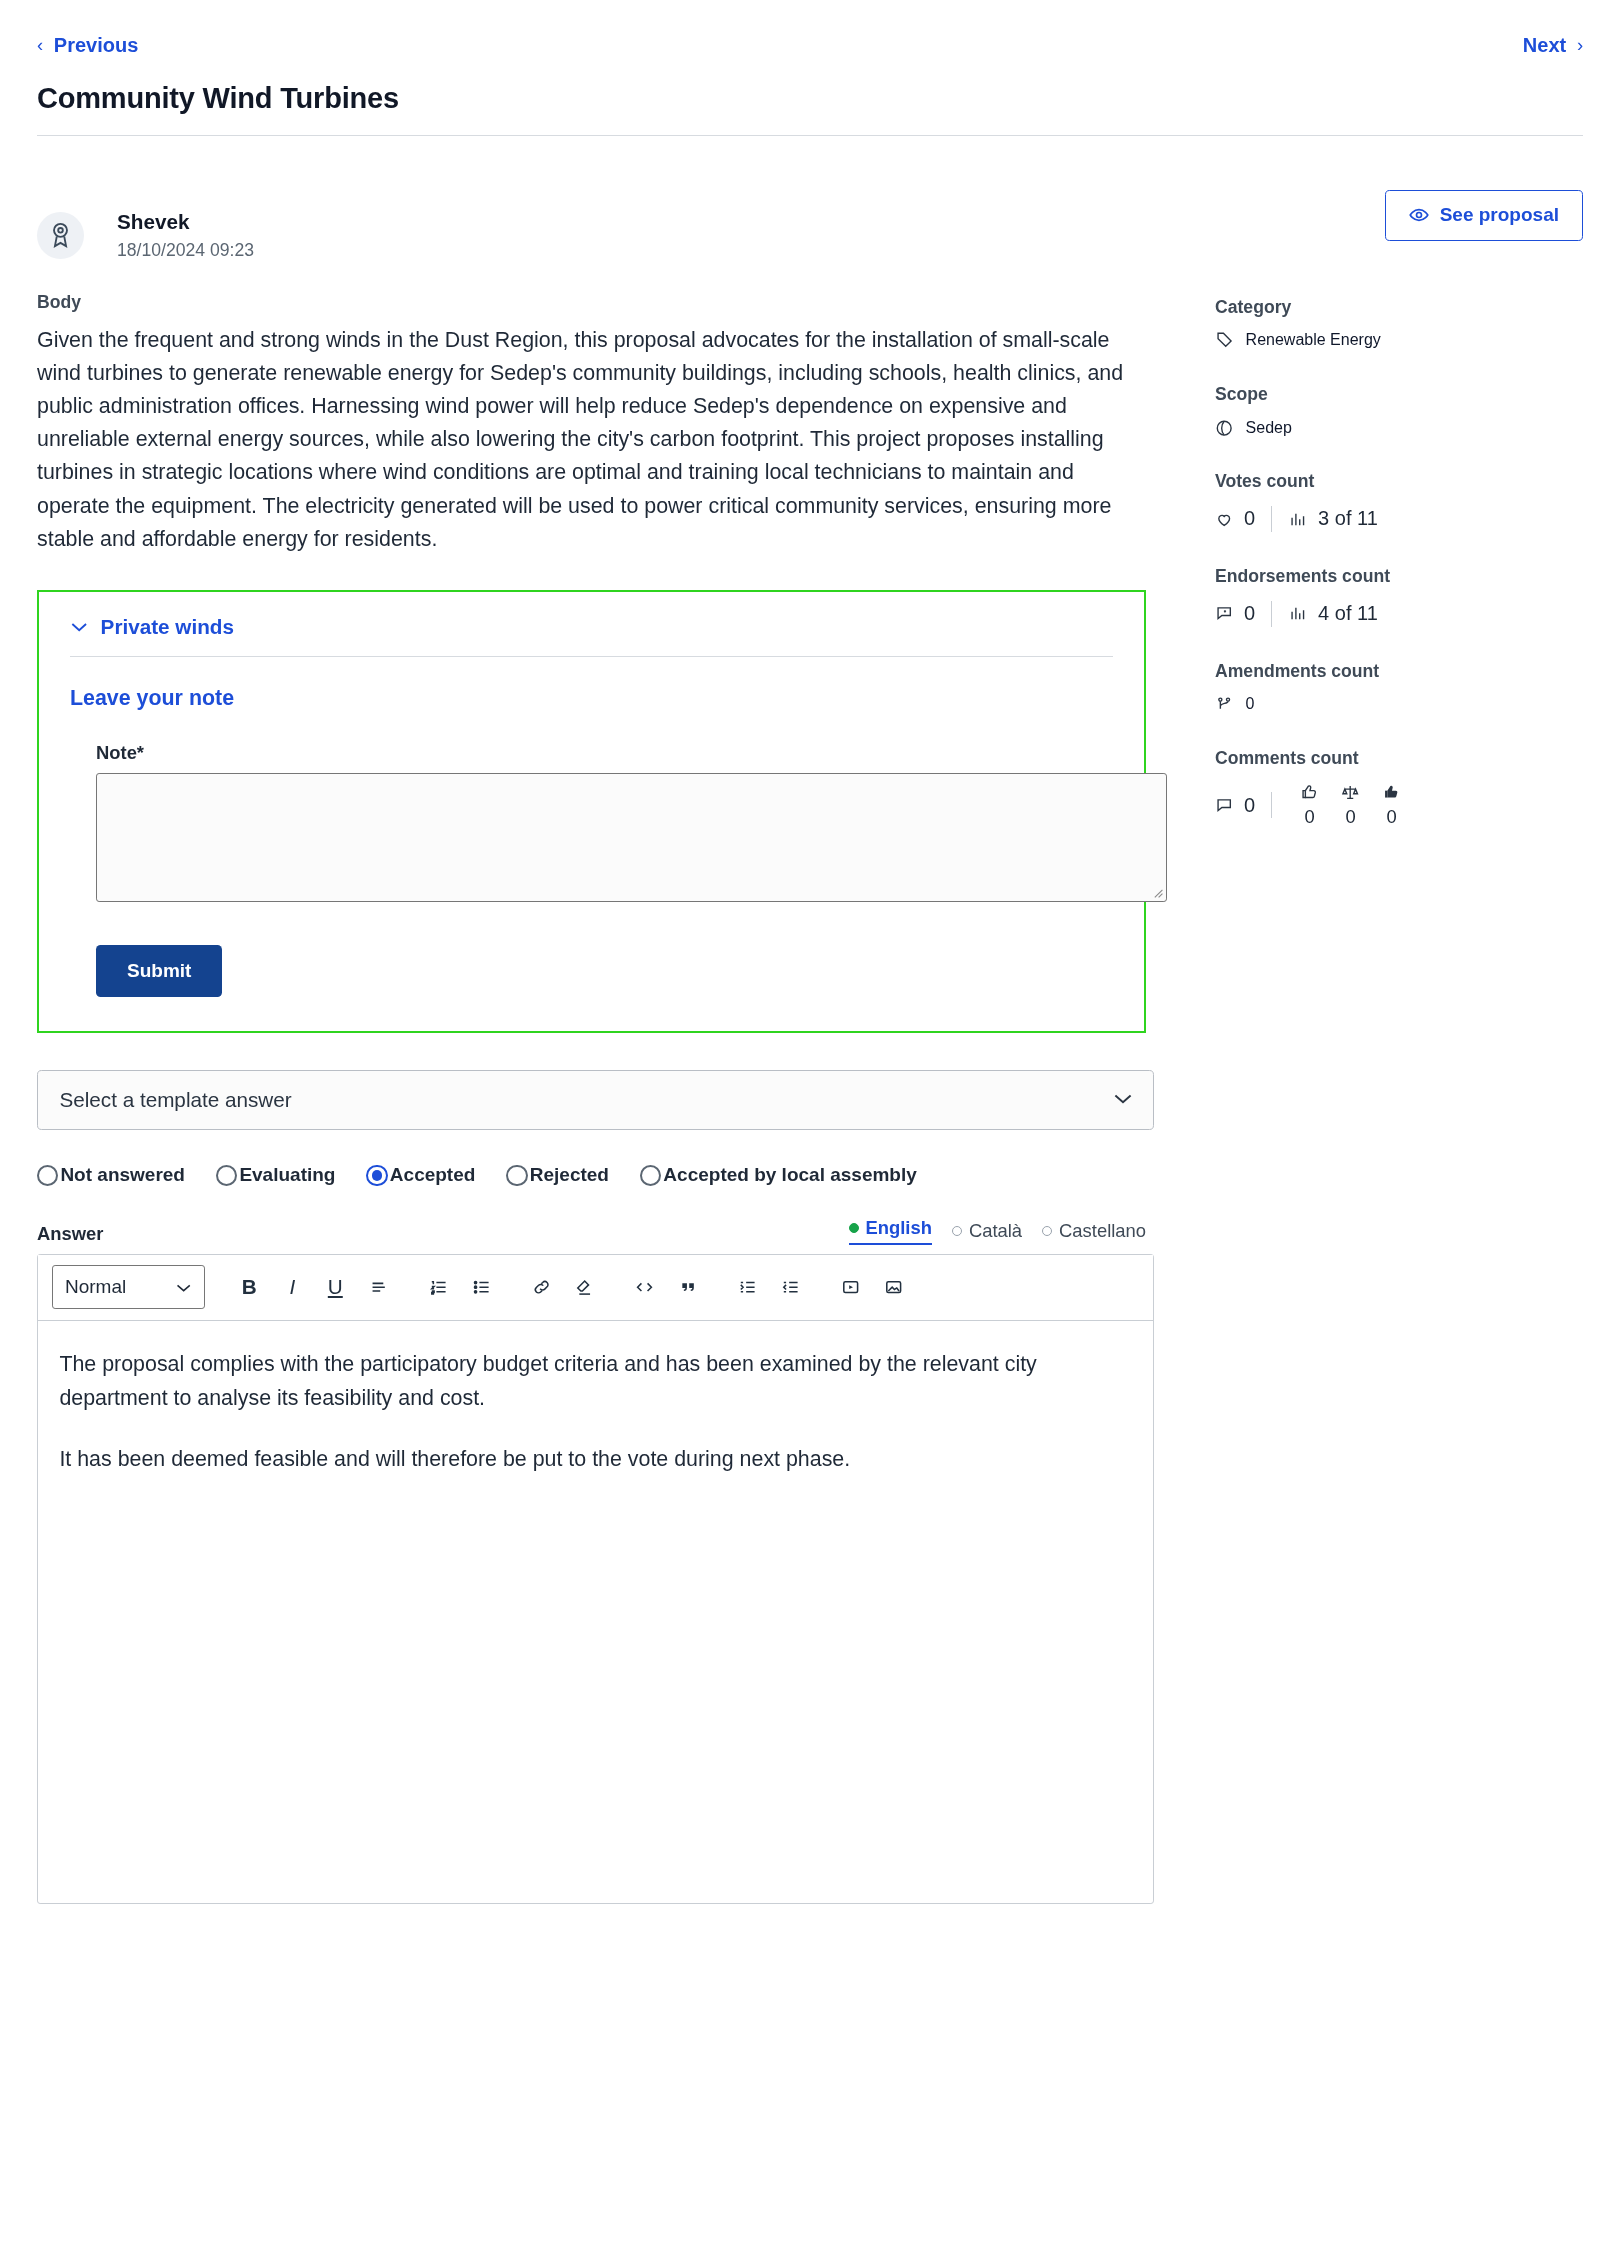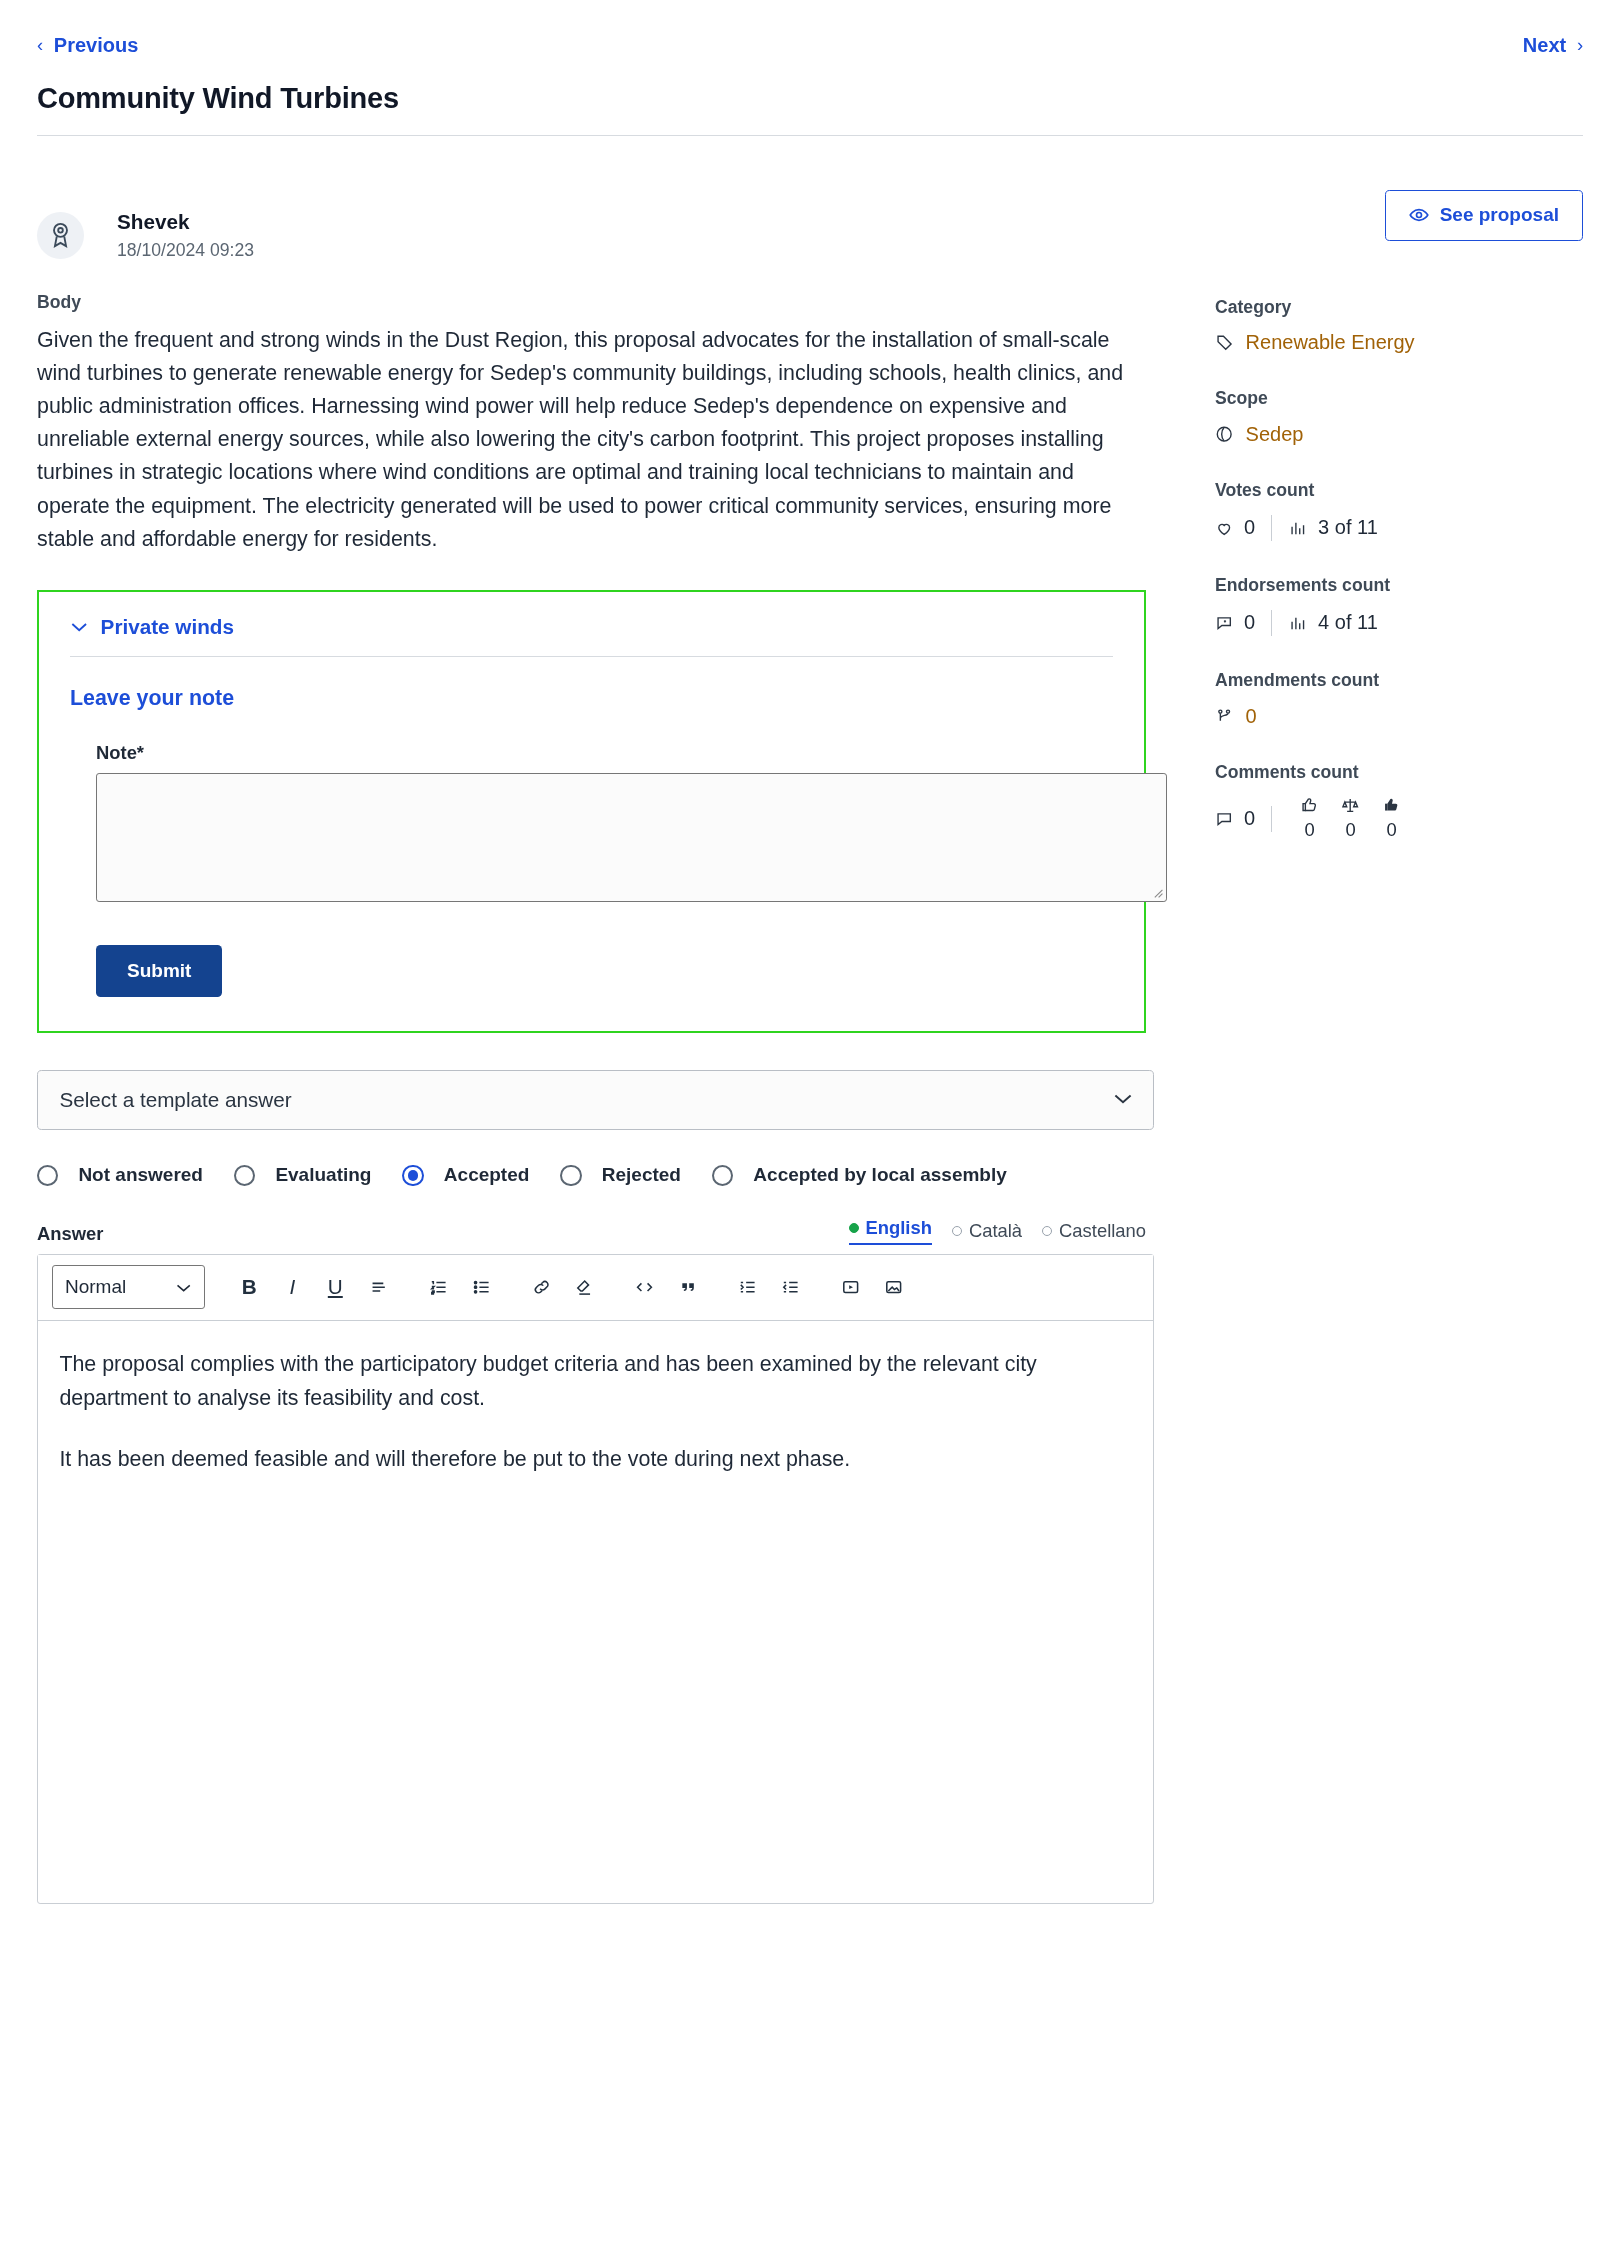--- a/index.html
+++ b/index.html
@@ -217,21 +217,21 @@
 
   .radio-row {
     display: flex;
     align-items: center;
     gap: 31px;
     margin-bottom: 31px;
   }
   .radio-item {
     display: flex;
     align-items: center;
-    gap: 20px;
+    gap: 2px;
     font-size: 19px;
     color: #1f2937;
     font-weight: bold;
     cursor: pointer;
   }
   .radio {
     width: 21.4px;
     height: 21.4px;
     border-radius: 50%;
     border: 2.3px solid #5b6672;
@@ -341,22 +341,22 @@
   .side-block { margin-bottom: 34px; }
   .side-title {
     font-size: 17.6px;
     font-weight: bold;
     color: #3f4a57;
     margin-bottom: 13.8px;
   }
   .side-value {
     display: flex;
     gap: 12.2px;
-    font-size: 20px;
-    color: #a16207;
+    font-size: 16px;
+    color: #0f172a;
   }
   .metric-row {
     display: flex;
     align-items: center;
     gap: 0;
     font-size: 20px;
     color: #1f2937;
   }
   .metric-part {
     display: flex;

